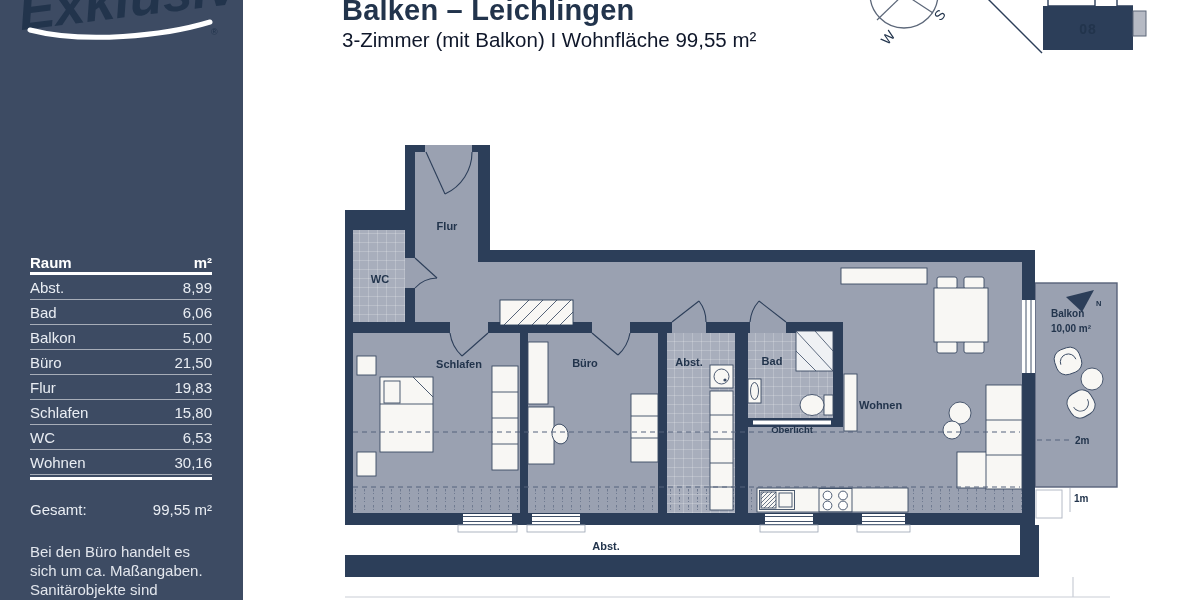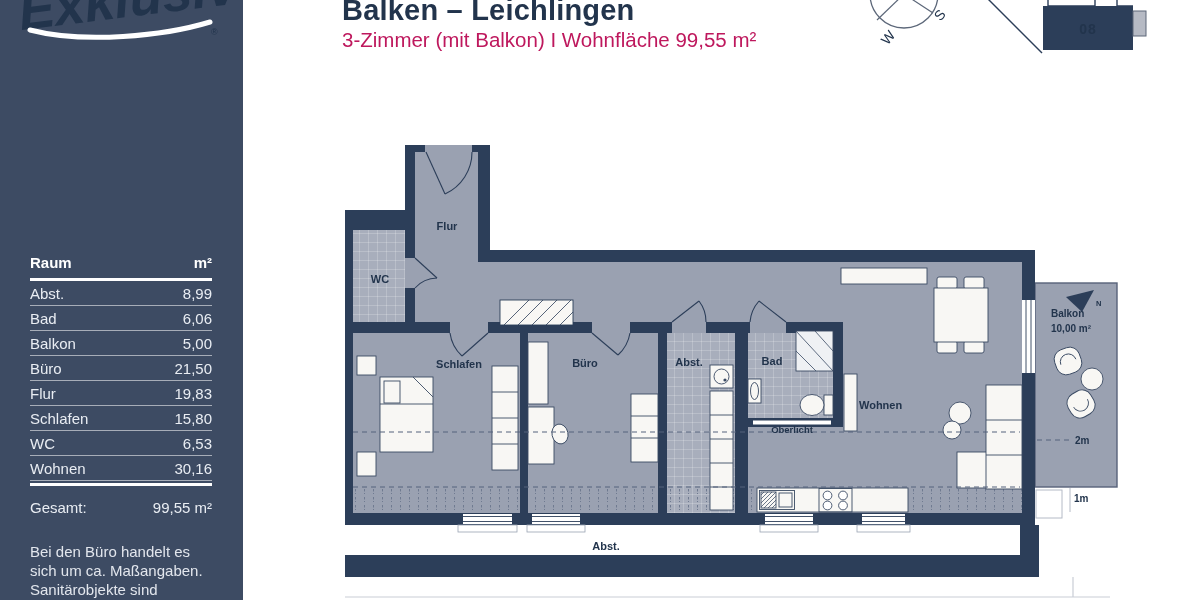--- a/index.html
+++ b/index.html
@@ -3,30 +3,30 @@
 <meta charset="utf-8">
 <style>
   html,body{margin:0;padding:0;background:#fff;}
   .page{position:relative;width:1200px;height:600px;background:#ffffff;overflow:hidden;
         font-family:"Liberation Sans",sans-serif;}
   
   .sidebar{position:absolute;left:0;top:0;width:243px;height:600px;background:#3d4b63;color:#fff;}
   .logo{position:absolute;top:-28px;left:14px;width:215px;height:80px;}
   .room-table{position:absolute;left:30px;top:254px;width:182px;font-size:15px;color:#e9edf3;}
   .t-head{display:flex;justify-content:space-between;font-weight:bold;color:#fff;
-          padding-bottom:7px;border-bottom:3px solid #fff;}
+          padding-bottom:1px;border-bottom:3px solid #fff;}
   .t-row{display:flex;justify-content:space-between;padding:3px 0 2px;
          border-bottom:1px solid rgba(255,255,255,.55);line-height:19px;}
-  .t-total{display:flex;justify-content:space-between;padding-top:12px;margin-top:2px;
+  .t-total{display:flex;justify-content:space-between;padding-top:20px;margin-top:2px;
            border-top:3px solid #fff;line-height:19px;}
   .note{position:absolute;left:30px;top:542px;width:195px;font-size:15px;line-height:19px;color:#e2e6ed;}
   
   .title{position:absolute;left:342px;top:-7px;font-size:29px;line-height:34px;font-weight:800;
          color:#22344c;letter-spacing:.2px;}
-  .subtitle{position:absolute;left:342px;top:28px;font-size:20.5px;color:#be185d;}
+  .subtitle{position:absolute;left:342px;top:28px;font-size:20.5px;color:#0f172a;}
   
   svg text{font-family:"Liberation Sans",sans-serif;fill:#22344c;}
   .lbl{font-size:11px;font-weight:700;text-anchor:middle;}
   .lbl-start{font-size:11px;font-weight:700;text-anchor:start;}
   .lbl-sm{font-size:9.5px;font-weight:700;text-anchor:middle;}
   .lbl-b{font-size:10px;font-weight:700;text-anchor:start;}
   .lbl-m{font-size:10px;font-weight:600;text-anchor:start;}
 </style>
 </head>
 <body>

